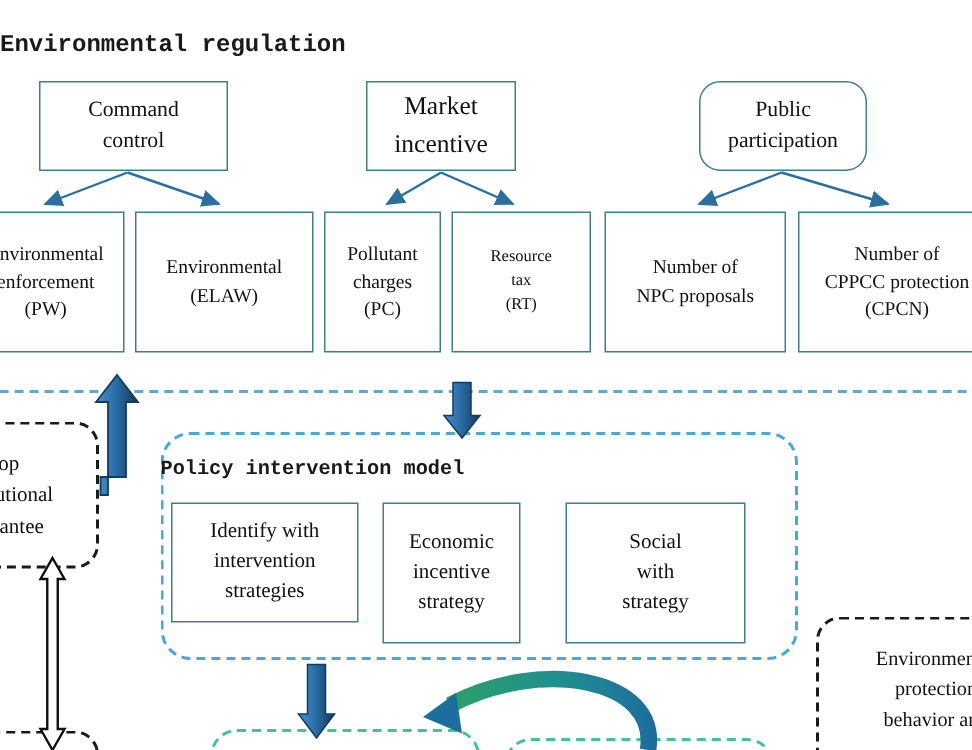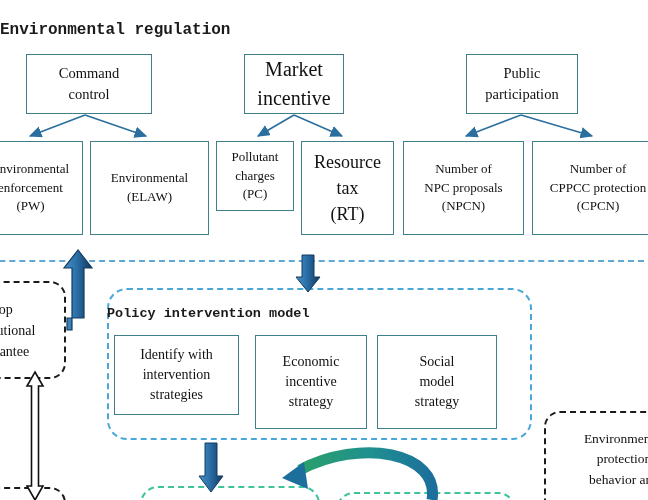--- a/index.html
+++ b/index.html
@@ -86,28 +86,28 @@
 
   <div class="title" style="left:0; top:21px; width:648px; font-size:16px;">Environmental regulation</div>
 
   <div class="sbox" style="left:26px; top:54px; width:126px; height:60px; font-size:14.5px;">
     <div>
       <div>Command</div>
       <div>control</div>
     </div>
   </div>
 
-  <div class="sbox" style="left:244px; top:54px; width:100px; height:60px; font-size:20px;">
+  <div class="sbox" style="left:244px; top:54px; width:100px; height:60px; font-size:17px;">
     <div>
       <div>Market</div>
       <div>incentive</div>
     </div>
   </div>
 
-  <div class="sbox" style="left:466px; top:54px; width:112px; height:60px; font-size:14.5px;">
+  <div class="sbox" style="left:466px; top:54px; width:112px; height:60px; font-size:14.5px;border-radius:14px;">
     <div>
       <div>Public</div>
       <div>participation</div>
     </div>
   </div>
 
   <div class="sbox" style="left:-22px; top:141px; width:105px; height:94px; font-size:13px;">
     <div>
       <div>Environmental</div>
       <div>enforcement</div>
@@ -115,41 +115,40 @@
     </div>
   </div>
 
   <div class="sbox" style="left:90px; top:141px; width:119px; height:94px; font-size:13px;">
     <div>
       <div>Environmental</div>
       <div>(ELAW)</div>
     </div>
   </div>
 
-  <div class="sbox" style="left:216px; top:141px; width:78px; height:70px; font-size:13px;">
+  <div class="sbox" style="left:216px; top:141px; width:78px; height:94px; font-size:13px;">
     <div>
       <div>Pollutant</div>
       <div>charges</div>
       <div>(PC)</div>
     </div>
   </div>
 
-  <div class="sbox" style="left:301px; top:141px; width:93px; height:94px; font-size:18px;">
+  <div class="sbox" style="left:301px; top:141px; width:93px; height:94px; font-size:11px;">
     <div>
       <div>Resource</div>
       <div>tax</div>
       <div>(RT)</div>
     </div>
   </div>
 
   <div class="sbox" style="left:403px; top:141px; width:121px; height:94px; font-size:13px;">
     <div>
       <div>Number of</div>
       <div>NPC proposals</div>
-      <div>(NPCN)</div>
     </div>
   </div>
 
   <div class="sbox" style="left:532px; top:141px; width:132px; height:94px; font-size:13px;">
     <div>
       <div>Number of</div>
       <div>CPPCC protection</div>
       <div>(CPCN)</div>
     </div>
   </div>
@@ -159,32 +158,32 @@
   <div class="title" style="left:107px; top:306px; width:425px; font-size:13.5px;">Policy intervention model</div>
 
   <div class="sbox" style="left:114px; top:335px; width:125px; height:80px; font-size:14px;">
     <div>
       <div>Identify with</div>
       <div>intervention</div>
       <div>strategies</div>
     </div>
   </div>
 
-  <div class="sbox" style="left:255px; top:335px; width:112px; height:94px; font-size:14px;text-align:center;">
+  <div class="sbox" style="left:255px; top:335px; width:92px; height:94px; font-size:14px;text-align:center;">
     <div>
       <div>Economic</div>
       <div>incentive</div>
       <div>strategy</div>
     </div>
   </div>
 
   <div class="sbox" style="left:377px; top:335px; width:120px; height:94px; font-size:14px;">
     <div>
       <div>Social</div>
-      <div>model</div>
+      <div>with</div>
       <div>strategy</div>
     </div>
   </div>
 
   <div class="bdash" style="left:-62px; top:281px; width:128px; height:98px; font-size:14px;">
     <div>
       <div>Top</div>
       <div>institutional</div>
       <div>guarantee</div>
     </div>

